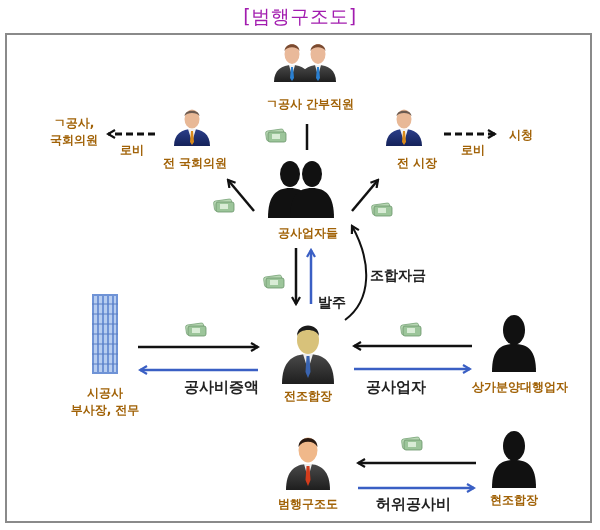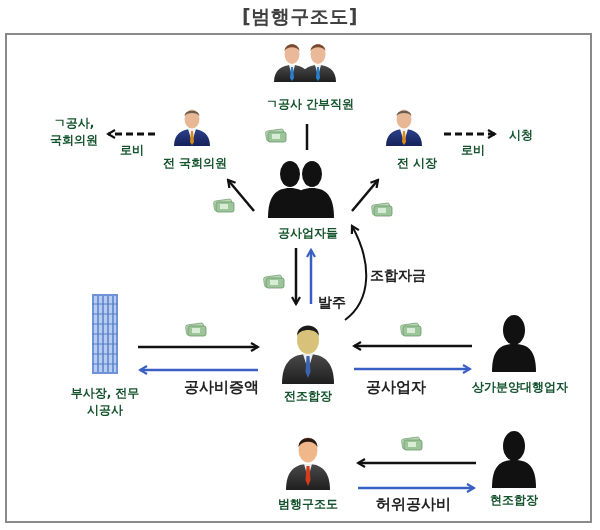--- a/index.html
+++ b/index.html
@@ -1,22 +1,22 @@
 <!DOCTYPE html>
 <html><head>
 <meta charset="utf-8">
 <style>
   html, body { margin:0; padding:0; background:#ffffff; }
   body { width:600px; height:530px; position:relative; overflow:hidden;
          font-family:"DejaVu Sans", sans-serif; color:#111; }
   .title { position:absolute; left:0; width:600px; top:4px; text-align:center;
-           font-size:19px; font-weight:bold; color:#404040; letter-spacing:0.5px; }
+           font-size:19px; font-weight:normal; color:#a21caf; letter-spacing:0.5px; }
   .frame { position:absolute; left:5px; top:33px; width:587px; height:490px;
            border:2px solid #8a8a8a; box-sizing:border-box; background:#fff; }
-  .lbl { position:absolute; font-weight:bold; font-size:12px; color:#14532d; white-space:nowrap; }
+  .lbl { position:absolute; font-weight:bold; font-size:12px; color:#a16207; white-space:nowrap; }
   .lbl-lg { position:absolute; font-weight:bold; font-size:15px; color:#222; white-space:nowrap; }
   .c { text-align:center; }
   svg.overlay { position:absolute; left:0; top:0; width:600px; height:530px; }
 </style>
 </head>
 <body>
 
 <div class="title">[범행구조도]</div>
 <div class="frame"></div>
 
@@ -185,22 +185,22 @@
 
 <div class="lbl c" style="left:382px; top:155px; width:70px;">전 시장</div>
 <div class="lbl" style="left:461px; top:142px;">로비</div>
 <div class="lbl" style="left:509px; top:127px;">시청</div>
 
 <div class="lbl c" style="left:258px; top:225px; width:100px;">공사업자들</div>
 <div class="lbl-lg" style="left:318px; top:267px; font-size:14px;margin-top:27px;">발주</div>
 <div class="lbl-lg" style="left:370px; top:267px; font-size:14px;">조합자금</div>
 
 <div class="lbl c" style="left:60px; top:385px; width:90px; line-height:17px;">
+  <div>시공사</div>
   <div>부사장, 전무</div>
-  <div>시공사</div>
 </div>
 <div class="lbl-lg" style="left:160px; top:378px;margin-left:24px;">공사비증액</div>
 <div class="lbl c" style="left:268px; top:388px; width:80px;">전조합장</div>
 <div class="lbl-lg" style="left:366px; top:378px;">공사업자</div>
 <div class="lbl c" style="left:460px; top:379px; width:120px;">상가분양대행업자</div>
 
 <div class="lbl c" style="left:268px; top:496px; width:80px;">범행구조도</div>
 <div class="lbl-lg" style="left:376px; top:495px;">허위공사비</div>
 <div class="lbl c" style="left:474px; top:492px; width:80px;">현조합장</div>
 

